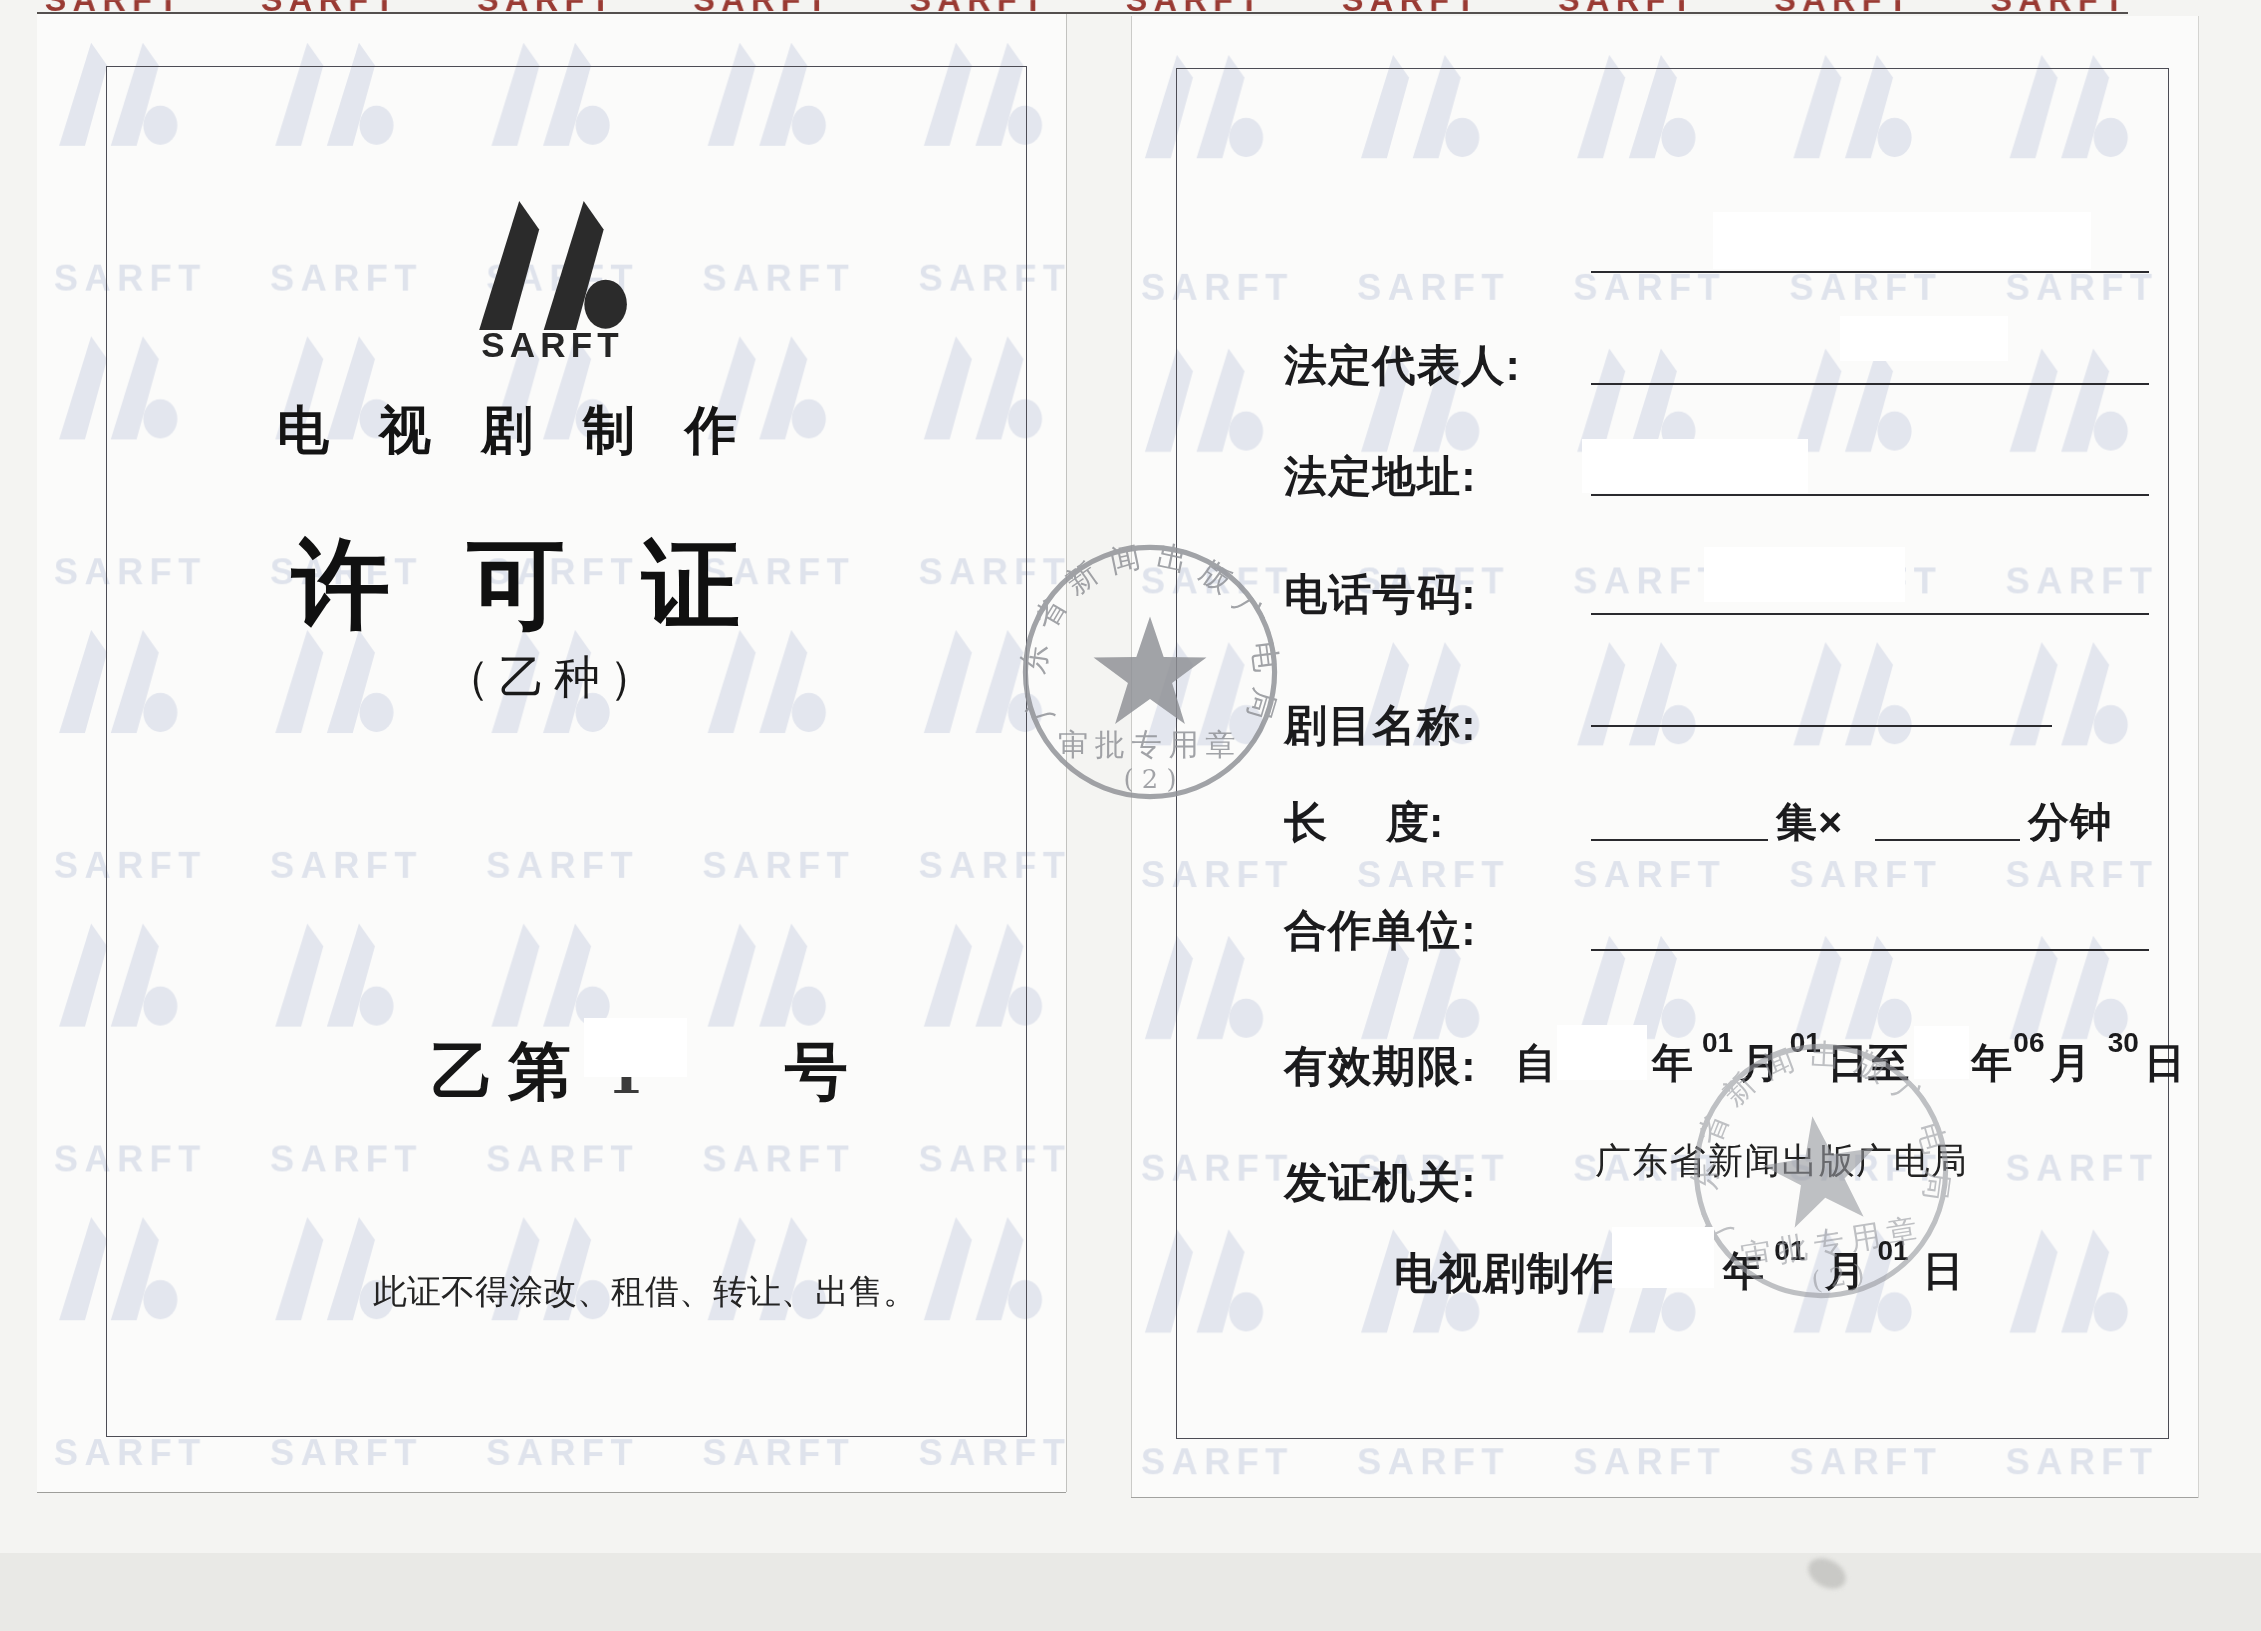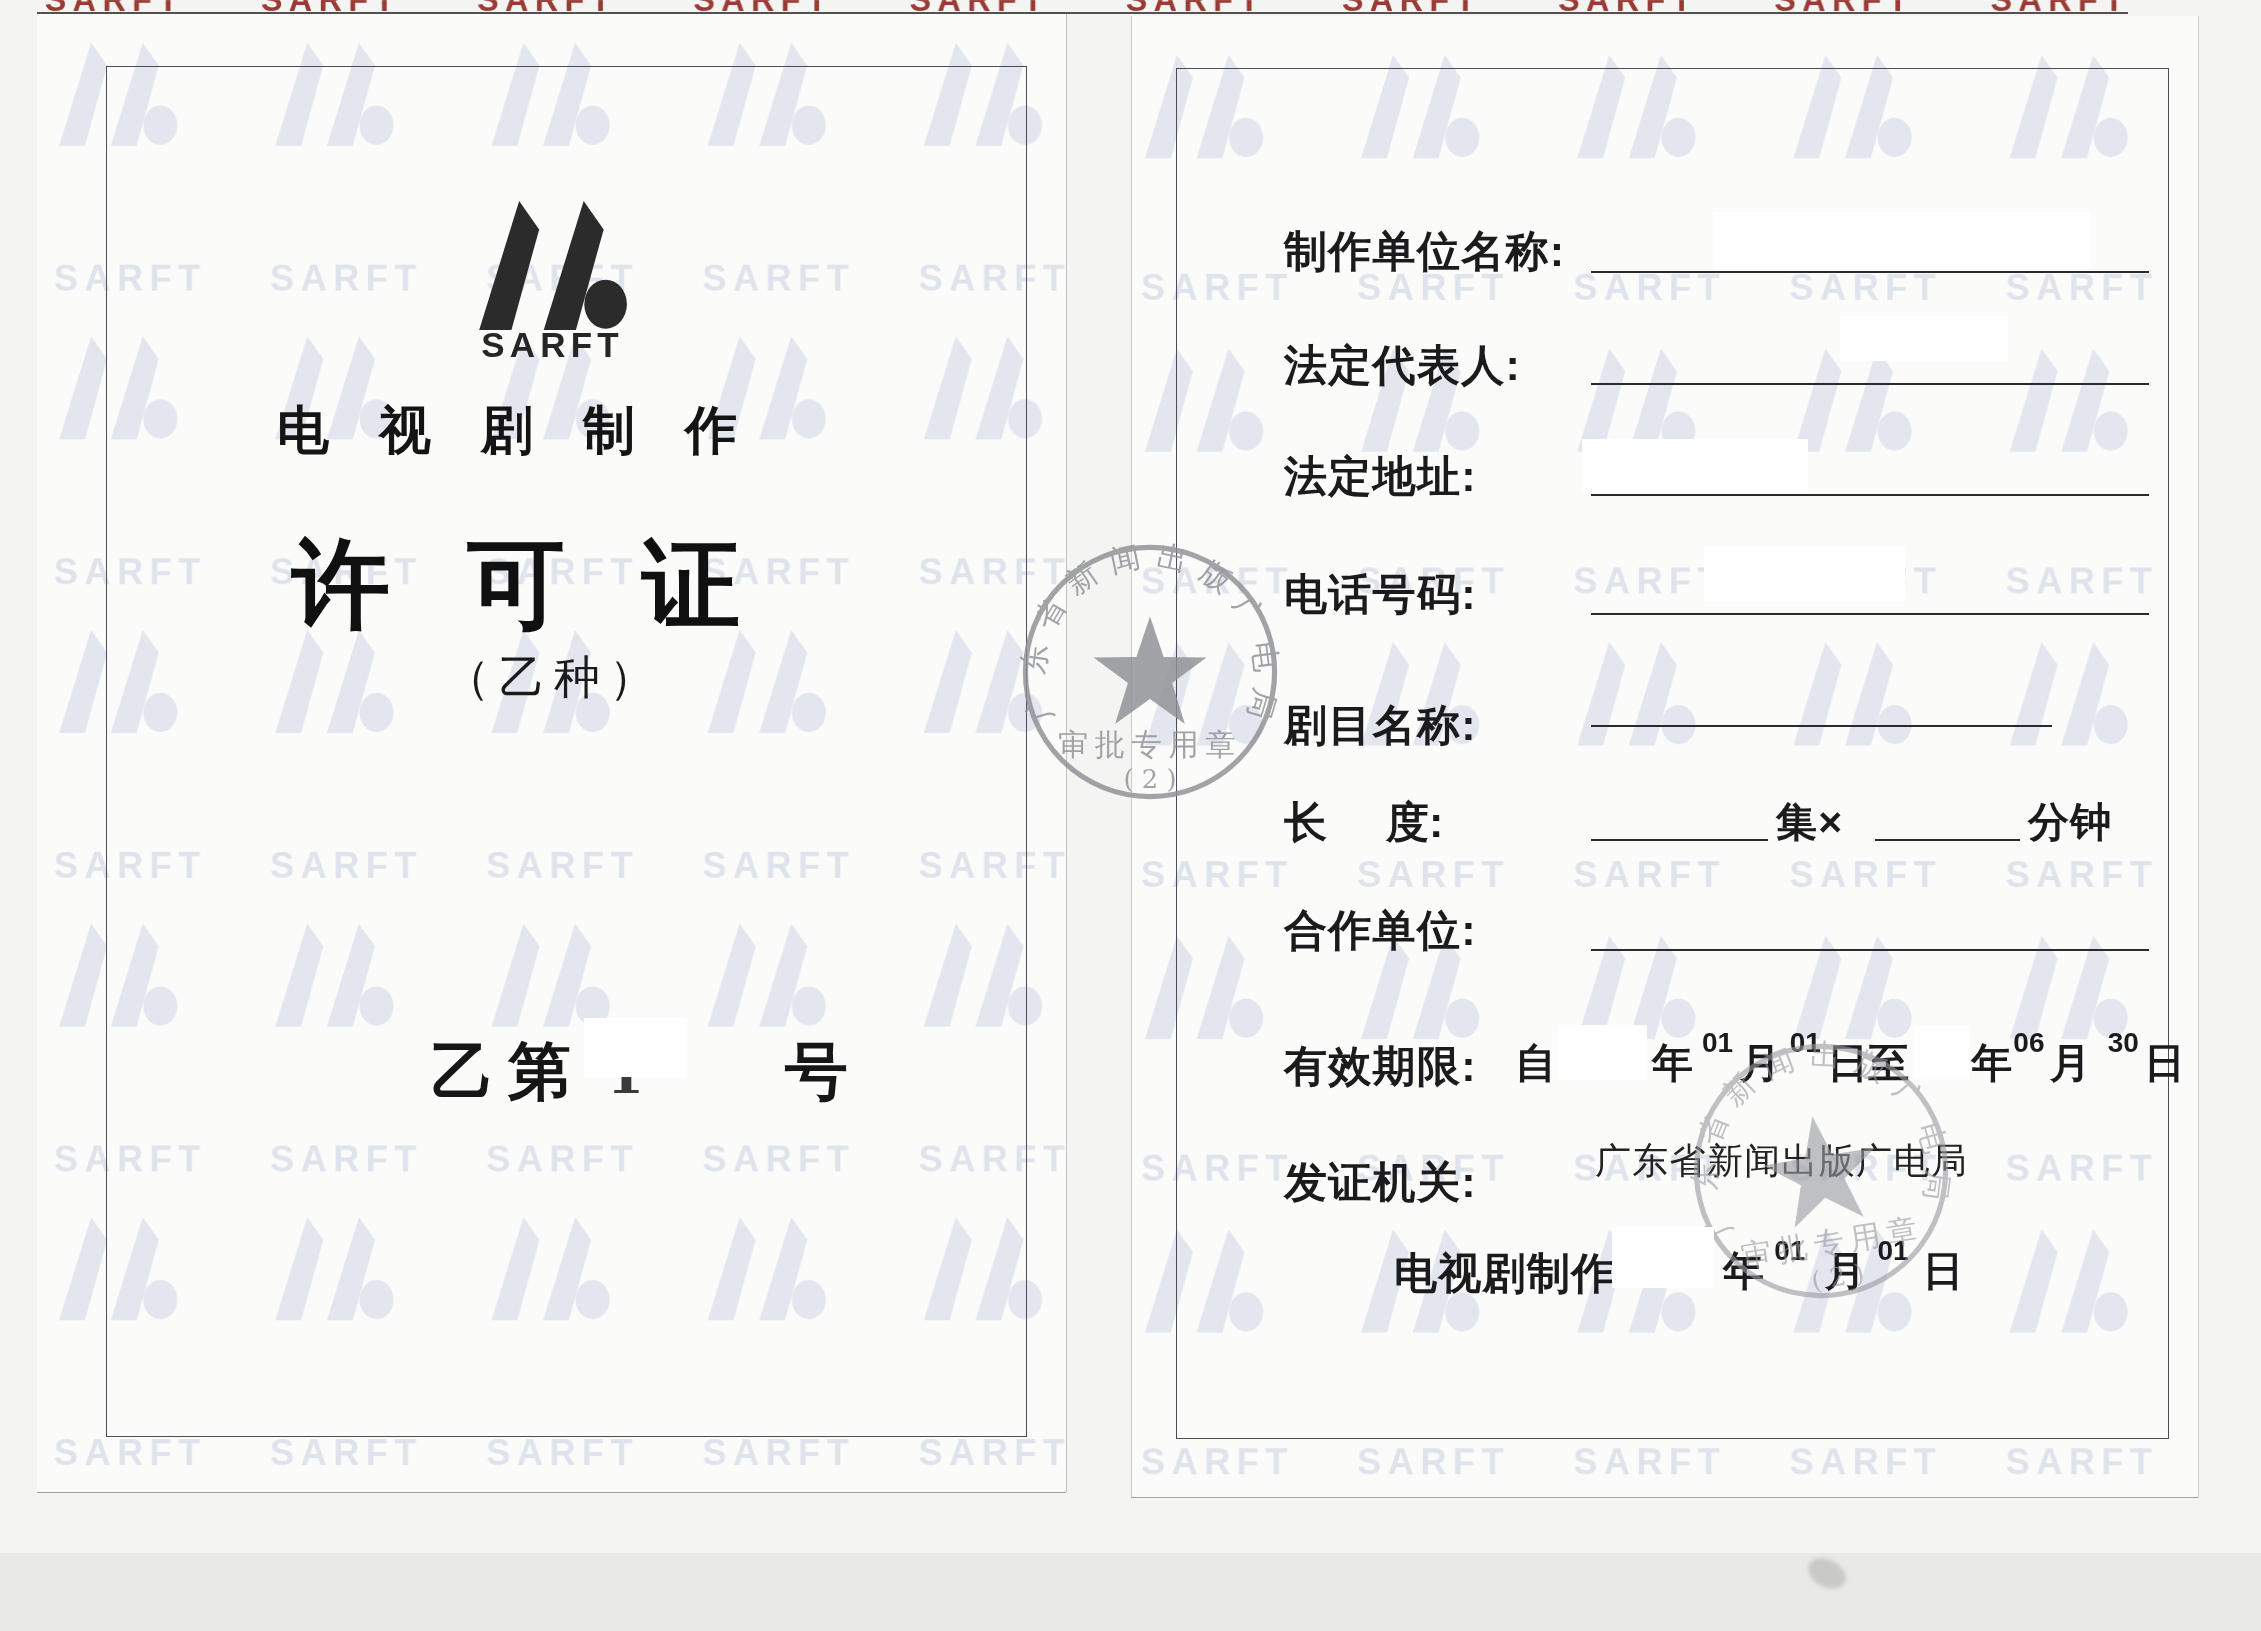--- a/index.html
+++ b/index.html
@@ -102,22 +102,22 @@
   <div class="abs serif title2">许可证</div>
   <div class="abs serif subtitle">（乙种）</div>
 
   <div class="abs serif certline" style="left:431px;">
     <span style="letter-spacing:14px">乙第</span>
     <span style="font-size:53px;color:#3a3a3a">1</span>
     <span class="sp" style="display:inline-block;width:97px"></span>
     <span>号</span>
   </div>
 
-
-  <div class="abs flabel" style="left:1284px;top:223px">制作单位名称:</div>
+  <div class="abs serif notes" style="left:373px;top:1269px;">此证不得涂改、租借、转让、出售。</div>
+
   <div class="fill-line" style="left:1591px;top:271px;width:558px"></div>
 
   <div class="abs flabel" style="left:1284px;top:337px">法定代表人:</div>
   <div class="fill-line" style="left:1591px;top:383px;width:558px"></div>
 
   <div class="abs flabel" style="left:1284px;top:448px">法定地址:</div>
   <div class="fill-line" style="left:1591px;top:494px;width:558px"></div>
 
   <div class="abs flabel" style="left:1284px;top:566px">电话号码:</div>
   <div class="fill-line" style="left:1591px;top:613px;width:558px"></div>

